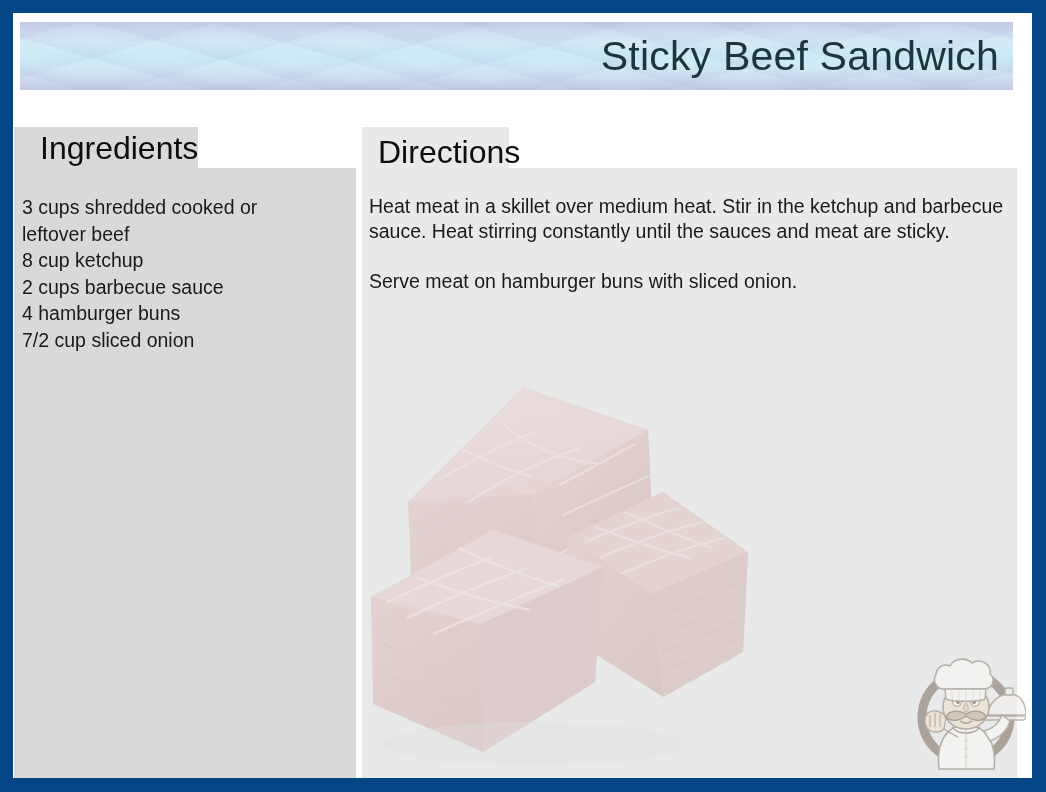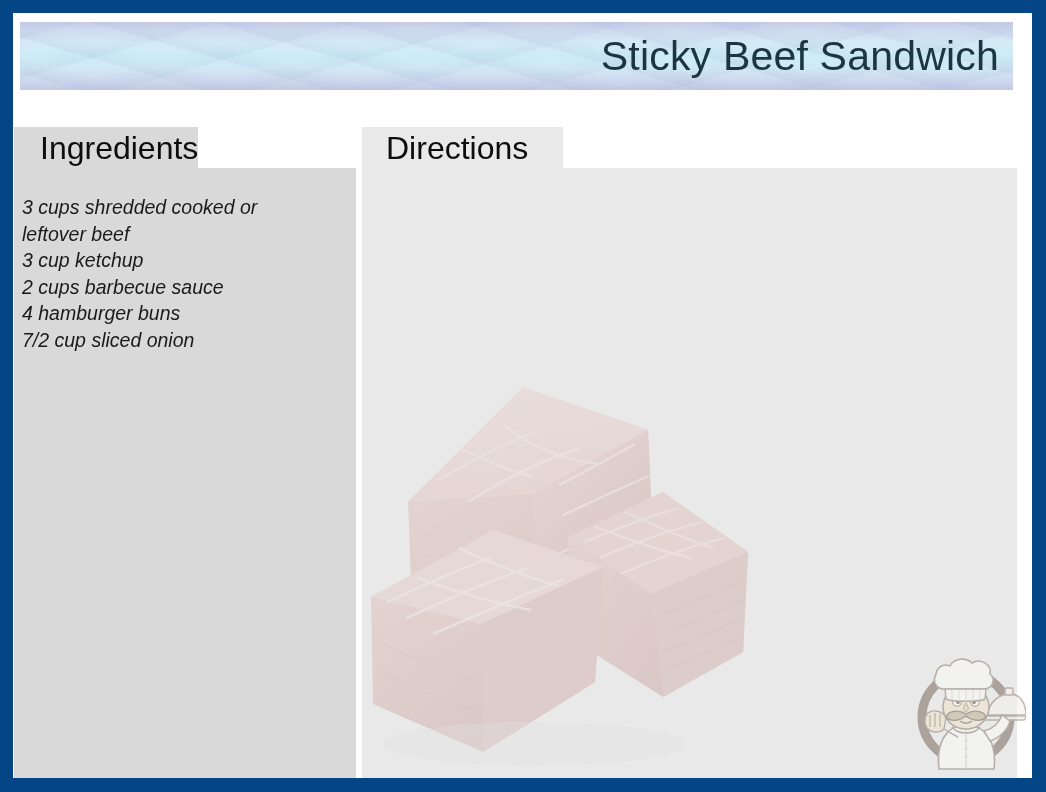--- a/index.html
+++ b/index.html
@@ -108,44 +108,45 @@
     top: 127px;
     width: 184px;
     height: 41px;
     background: #d9d9d9;
     padding-left: 26px;
     box-sizing: border-box;
   }
   #directions-tab {
     left: 362px;
     top: 127px;
-    width: 201px;
+    width: 147px;
     height: 41px;
     background: #e9e9e9;
-    padding-left: 24px;
+    padding-left: 16px;
     box-sizing: border-box;
+    align-items: flex-end;
   }
   .tab-label {
     font-size: 32px;
     color: #0d0d0d;
     line-height: 1;
     white-space: nowrap;
   }
 
   
   #ingredients-list {
     position: absolute;
     left: 22px;
     top: 194px;
     width: 300px;
     font-size: 19.5px;
     line-height: 26.5px;
     color: #1a1a1a;
   }
-  #ingredients-list .ing-line { white-space: normal; font-style: italic; }
+  #ingredients-list .ing-line { white-space: normal; }
 
   #directions-body {
     position: absolute;
     left: 369px;
     top: 194px;
     width: 640px;
     font-size: 19.5px;
     line-height: 25px;
     color: #1a1a1a;
   }
@@ -189,29 +190,33 @@
   <div id="banner">
     <div id="banner-title">Sticky Beef Sandwich</div>
   </div>
 
   <div id="ingredients-panel" class="panel"></div>
   <div id="ingredients-tab" class="tab">
     <span class="tab-label">Ingredients</span>
   </div>
   <div id="ingredients-list">
     <div class="ing-line">3 cups shredded cooked or leftover beef</div>
-    <div class="ing-line">3 cup ketchup</div>
+    <div class="ing-line">8 cup ketchup</div>
     <div class="ing-line">2 cups barbecue sauce</div>
     <div class="ing-line">4 hamburger buns</div>
     <div class="ing-line">7/2 cup sliced onion</div>
   </div>
 
   <div id="directions-panel" class="panel"></div>
   <div id="directions-tab" class="tab">
     <span class="tab-label">Directions</span>
+  </div>
+  <div id="directions-body">
+    <p>Heat meat in a skillet over medium heat.  Stir in the ketchup and barbecue sauce. Heat stirring constantly until the sauces and meat are sticky.</p>
+    <p>Serve meat on hamburger buns with sliced onion.</p>
   </div>
 
   <div id="meat-photo">
     <svg viewBox="0 0 410 415" xmlns="http://www.w3.org/2000/svg">
       <defs>
         <linearGradient id="m1" x1="0" y1="0" x2="0.6" y2="1">
           <stop offset="0%" stop-color="#e3b8b3"></stop>
           <stop offset="45%" stop-color="#d39d98"></stop>
           <stop offset="100%" stop-color="#bd827d"></stop>
         </linearGradient>

